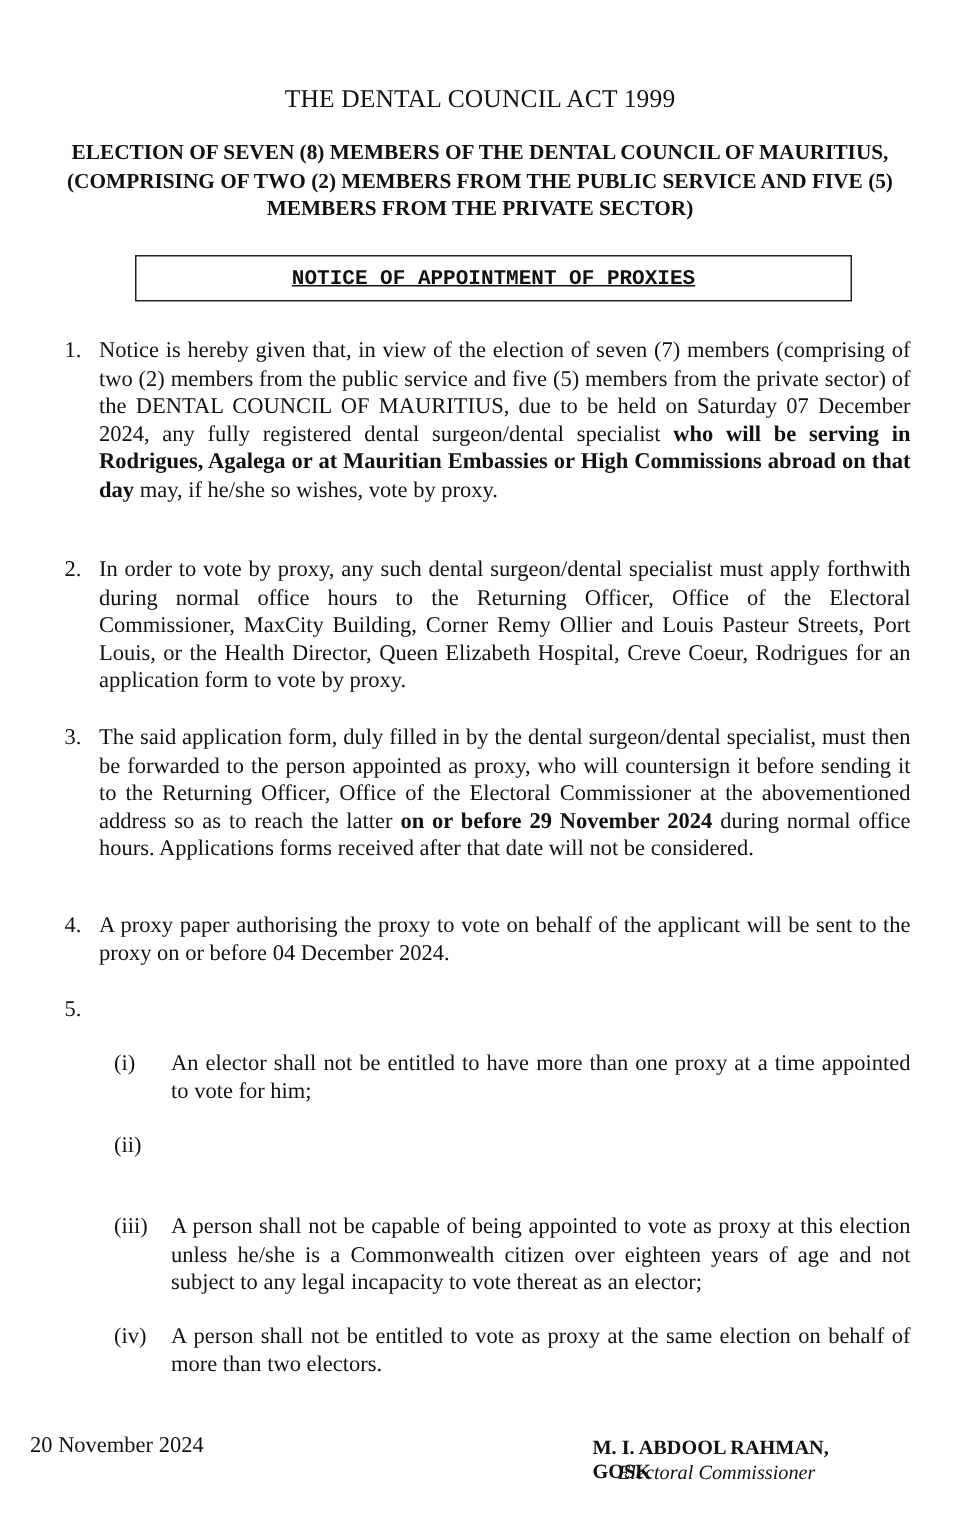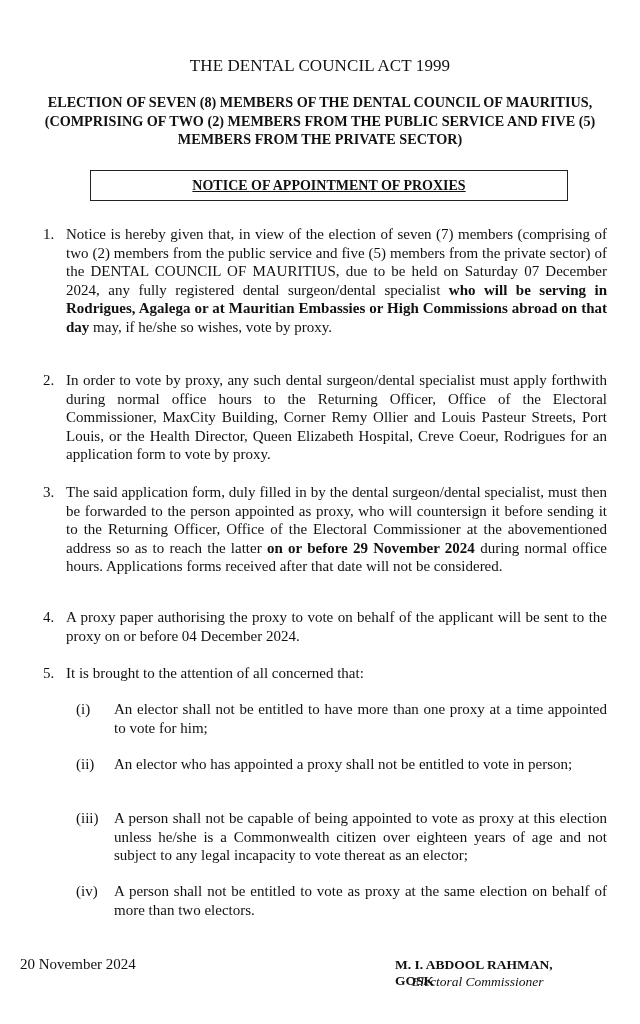--- a/index.html
+++ b/index.html
@@ -15,21 +15,21 @@
     .election-heading {
       position: absolute; top: 93px; left: 20px; width: 600px; text-align: center;
       font-family: "Liberation Serif", serif; font-weight: bold; font-size: 14.2px; line-height: 18.5px;
     }
     .notice-box {
       position: absolute; left: 90px; top: 170px; width: 478px; height: 31px;
       border: 1.5px solid #222; box-sizing: border-box;
       display: flex; align-items: center; justify-content: center;
     }
     .notice-title {
-      font-family: Liberation Serif, serif; font-weight: bold; font-size: 14px;
+      font-family: Liberation Mono, monospace; font-weight: bold; font-size: 14px;
       text-decoration: underline;
     }
     .para {
       position: absolute; left: 66px; width: 541px;
       font-family: "Liberation Serif", serif; font-size: 15px; line-height: 18.5px;
       text-align: justify;
     }
     .para-num {
       position: absolute; left: -23px; top: 0;
     }
@@ -85,31 +85,29 @@
     <span>The said application form, duly filled in by the dental surgeon/dental specialist, must then be forwarded to the person appointed as proxy, who will countersign it before sending it to the Returning Officer, Office of the Electoral Commissioner at the abovementioned address so as to reach the latter </span><b>on or before 29 November 2024</b><span> during normal office hours.  Applications forms received after that date will not be considered.</span>
   </div>
 
   <div class="para" style="top:608px;">
     <span class="para-num">4.</span>
     <span>A proxy paper authorising the proxy to vote on behalf of the applicant will be sent to the proxy on or before 04 December 2024.</span>
   </div>
 
   <div class="para" style="top:664px;">
     <span class="para-num">5.</span>
-    <span>It is brought to the attention of all concerned that:</span>
   </div>
 
   <div class="sub" style="top:700px;">
     <span class="sub-num">(i)</span>
     <span>An elector shall not be entitled to have more than one proxy at a time appointed to vote for him;</span>
   </div>
 
   <div class="sub" style="top:755px;">
     <span class="sub-num">(ii)</span>
-    <span>An elector who has appointed a proxy shall not be entitled to vote in person;</span>
   </div>
 
   <div class="sub" style="top:809px;">
     <span class="sub-num">(iii)</span>
     <span>A person shall not be capable of being appointed to vote as proxy at this election unless he/she is a Commonwealth citizen over eighteen years of age and not subject to any legal incapacity to vote thereat as an elector;</span>
   </div>
 
   <div class="sub" style="top:882px;">
     <span class="sub-num">(iv)</span>
     <span>A person shall not be entitled to vote as proxy at the same election on behalf of more than two electors.</span>

